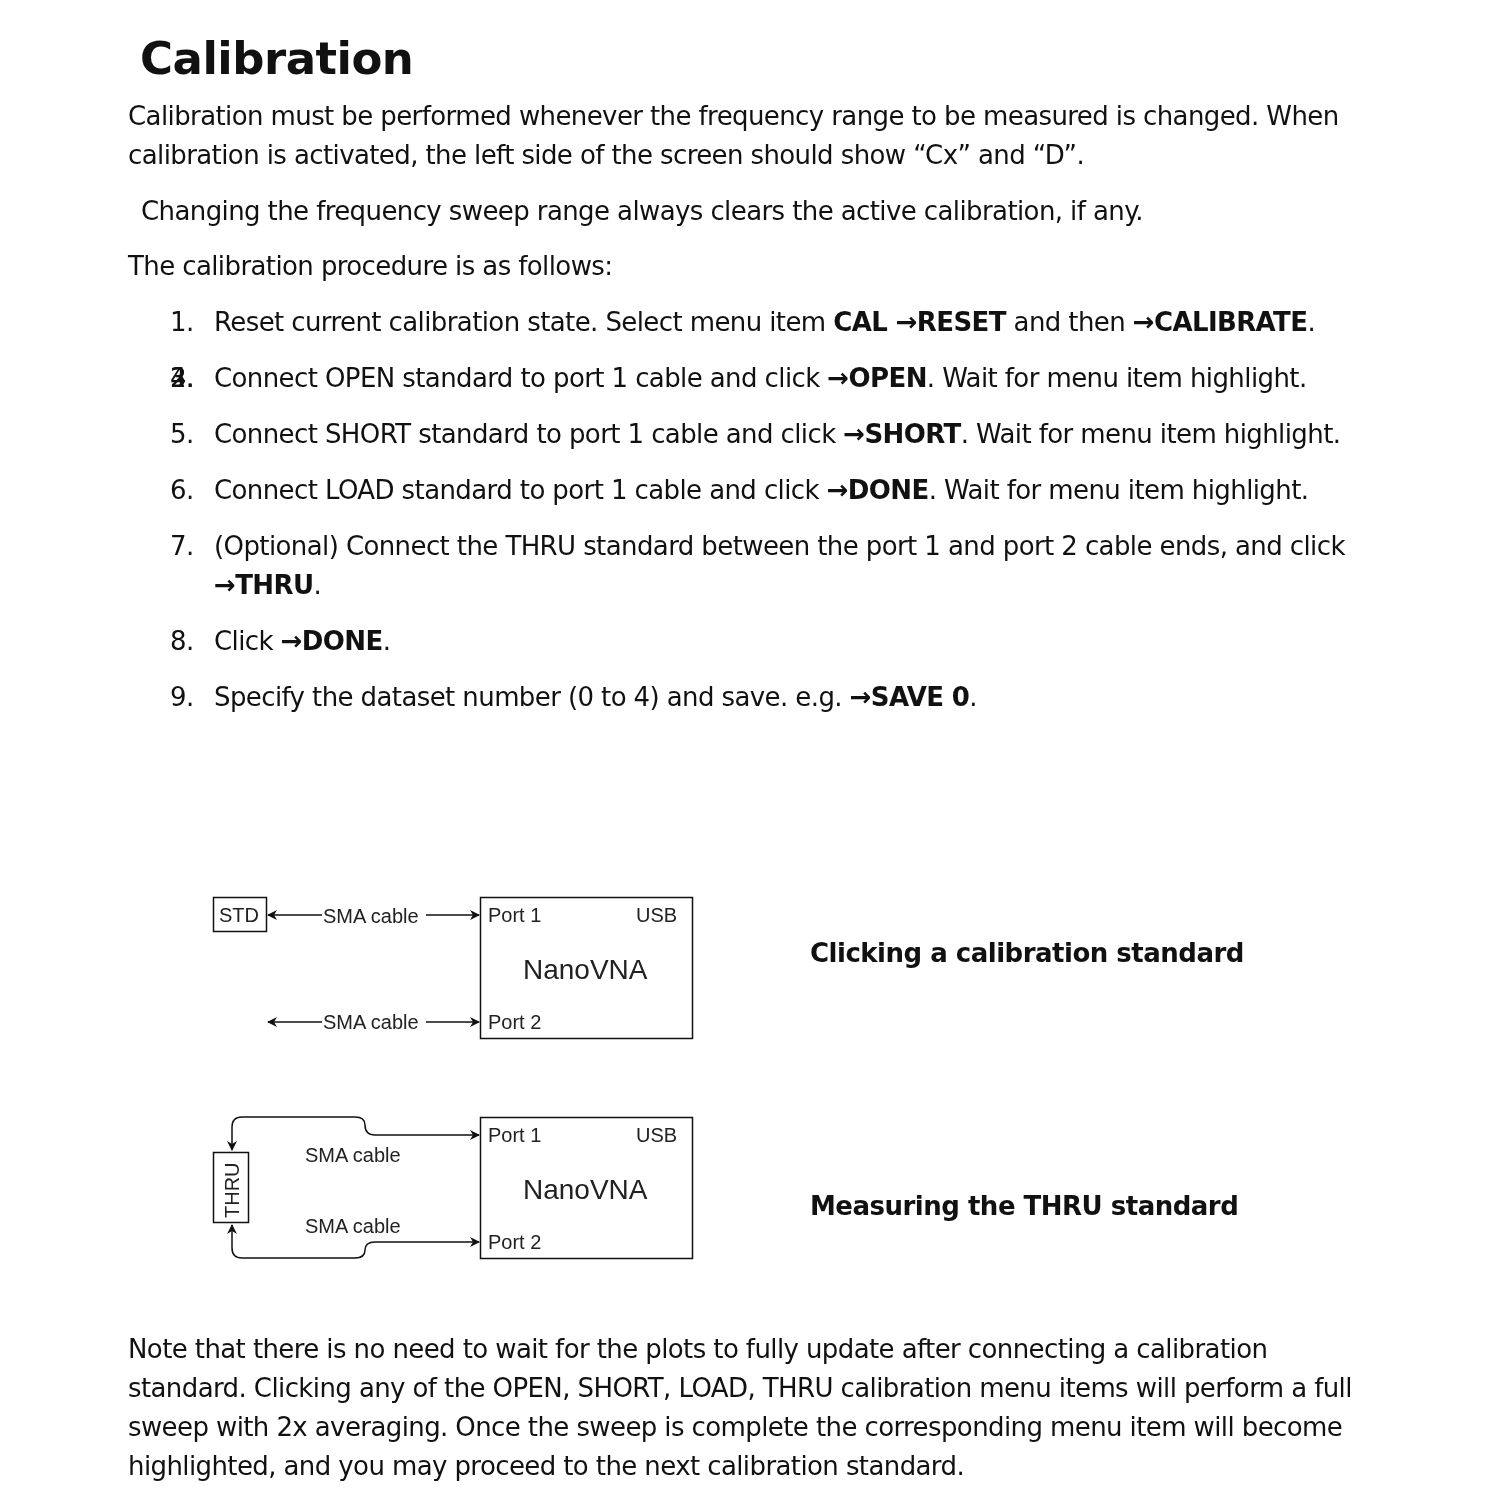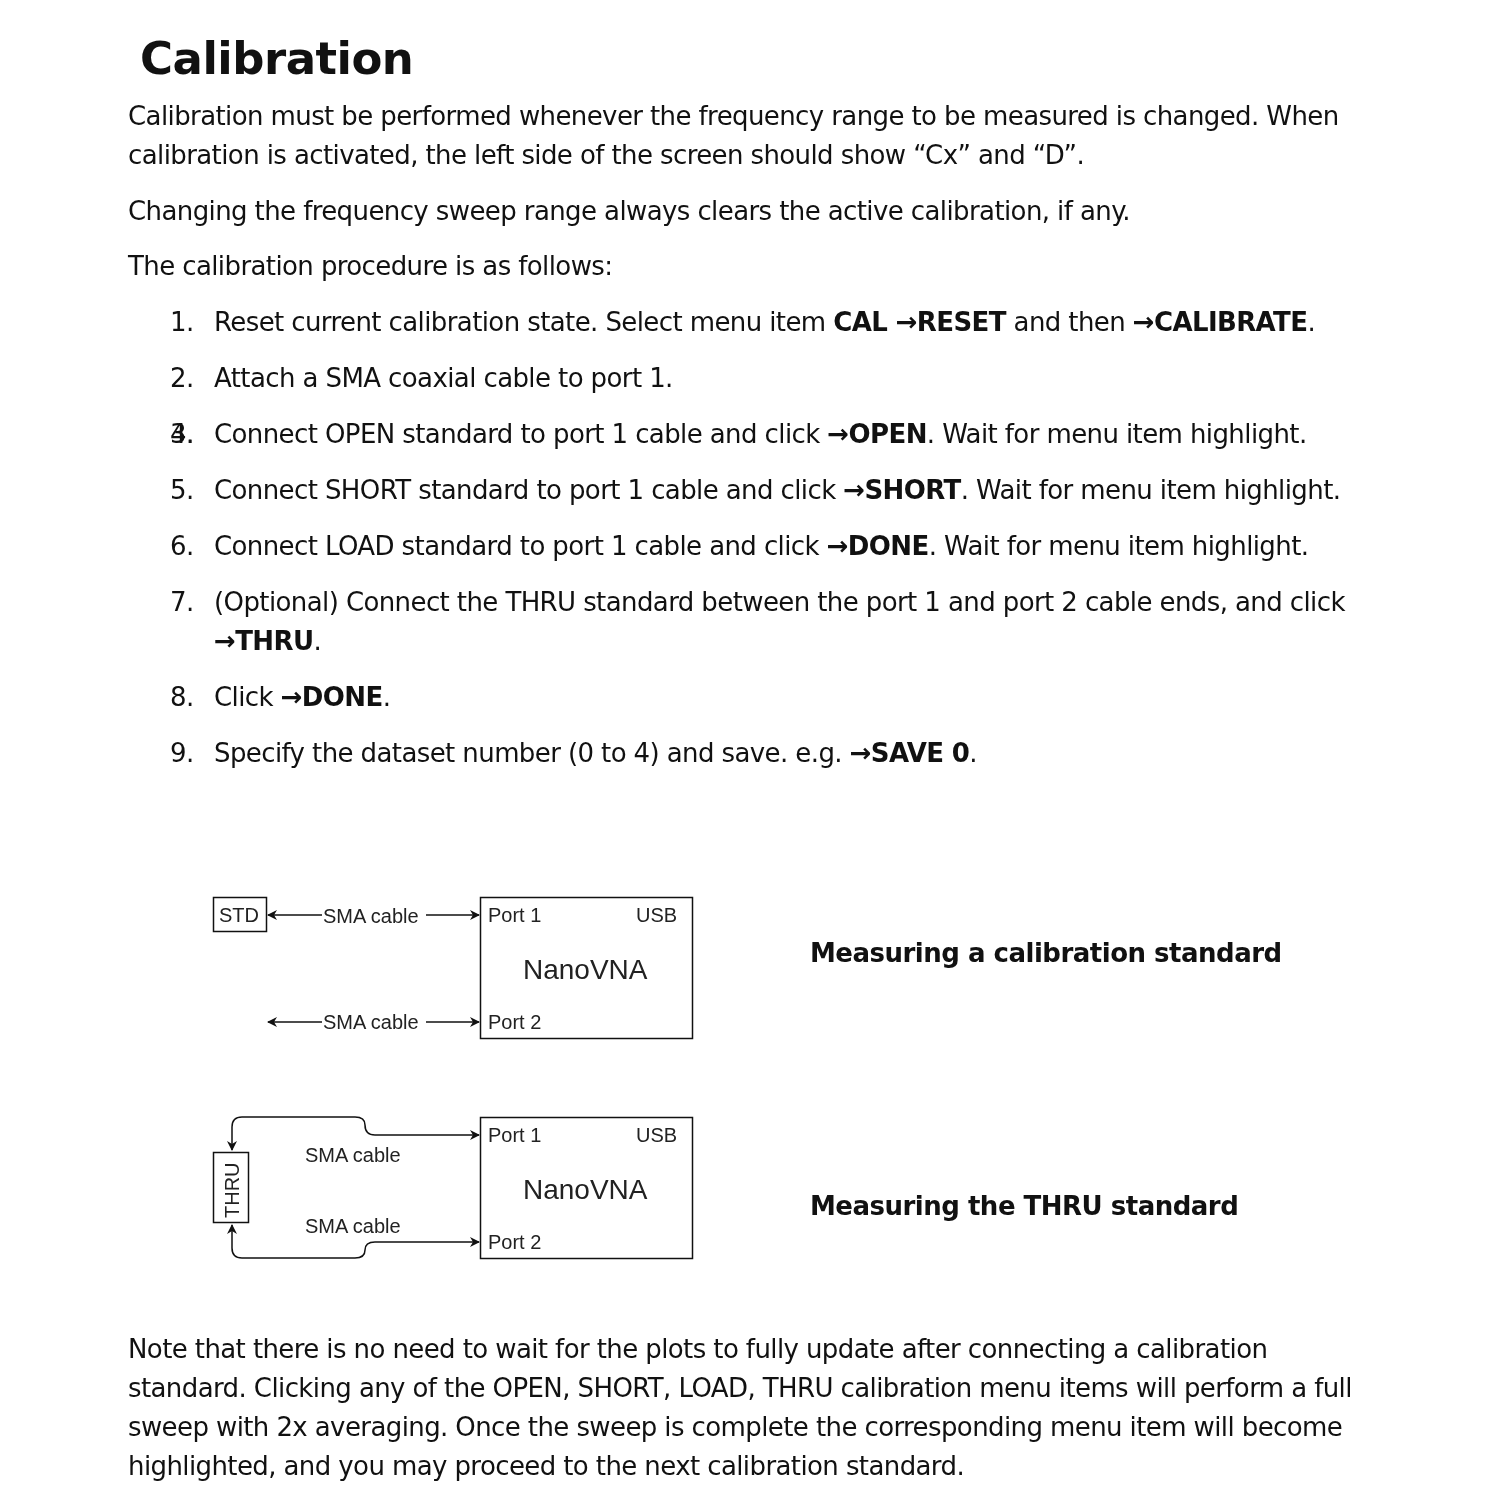--- a/index.html
+++ b/index.html
@@ -13,26 +13,26 @@
     .diagram { position: absolute; left: 200px; width: 510px; height: 180px; }
     .caption { position: absolute; left: 810px; font-size: 26px; font-weight: bold; letter-spacing: -0.5px; }
     svg text { font-family: "Liberation Sans", sans-serif; fill: #222; }
   </style>
 </head>
 <body>
 
 <h1 class="title">Calibration</h1>
 
 <p class="para" style="top:97px;">Calibration must be performed whenever the frequency range to be measured is changed. When calibration is activated, the left side of the screen should show “Cx” and “D”.</p>
-<p class="para" style="top:192px;">Changing the frequency sweep range always clears the active calibration, if any.</p>
+<p class="para" style="top:192px;margin-left:13px;">Changing the frequency sweep range always clears the active calibration, if any.</p>
 <p class="para" style="top:247px;">The calibration procedure is as follows:</p>
 
 <ol class="steps" id="steps">
     <li class="step"><span class="num">1.</span><span>Reset current calibration state. Select menu item </span><b>CAL </b><b>→RESET</b><span> and then </span><b>→CALIBRATE</b><span>.</span></li>
-    <li class="step"><span class="num">2.</span><span>Attach a SMA coaxial cable to port 1.</span></li>
+    <li class="step"><span class="num">2.</span></li>
     <li class="step"><span class="num">3.</span></li>
     <li class="step"><span class="num">4.</span><span>Connect OPEN standard to port 1 cable and click </span><b>→OPEN</b><span>. Wait for menu item highlight.</span></li>
     <li class="step"><span class="num">5.</span><span>Connect SHORT standard to port 1 cable and click </span><b>→SHORT</b><span>. Wait for menu item highlight.</span></li>
     <li class="step"><span class="num">6.</span><span>Connect LOAD standard to port 1 cable  and click </span><b>→DONE</b><span>. Wait for menu item highlight.</span></li>
     <li class="step"><span class="num">7.</span><span>(Optional) Connect the THRU standard between the port 1 and port 2 cable ends, and click </span><b>→THRU</b><span>.</span></li>
     <li class="step"><span class="num">8.</span><span>Click </span><b>→DONE</b><span>.</span></li>
     <li class="step"><span class="num">9.</span><span>Specify the dataset number (0 to 4) and save. e.g. </span><b>→SAVE 0</b><span>.</span></li>
   </ol>
 
 <div class="diagram" style="top:880px;">
@@ -61,21 +61,21 @@
     </g>
     <g>
       <rect x="280.5" y="17.5" width="212" height="141" fill="none" stroke="#111" stroke-width="1.5"></rect>
       <text x="288" y="42" font-size="20">Port 1</text>
       <text x="436" y="42" font-size="20">USB</text>
       <text x="323" y="99" font-size="28">NanoVNA</text>
       <text x="288" y="149" font-size="20">Port 2</text>
     </g>
   </svg>
 </div>
-<div class="caption" style="top:938px;">Measuring a calibration standard</div>
+<div class="caption" style="top:938px;">Clicking a calibration standard</div>
 
 <div class="diagram" style="top:1100px;">
   <svg width="510" height="180" viewBox="0 0 510 180">
     <g>
       <rect x="13.5" y="52.5" width="35" height="70" fill="none" stroke="#111" stroke-width="1.5"></rect>
       <text x="0" y="0" font-size="20" transform="translate(39,118) rotate(-90)">THRU</text>
     </g>
     <g>
       <path d="M279,35 L175,35 Q165,35 165,25 Q165,17 155,17 L42,17 Q32,17 32,27 L32,50" fill="none" stroke="#111" stroke-width="1.5" marker-start="url(#arrs)" marker-end="url(#arr)"></path>
       <text x="105" y="62" font-size="20">SMA cable</text>

